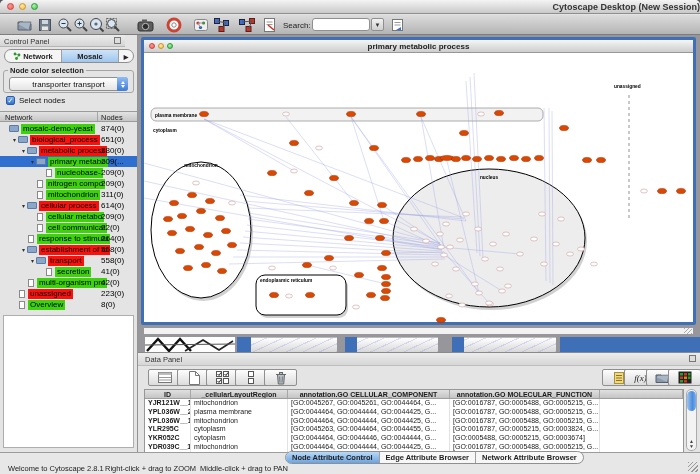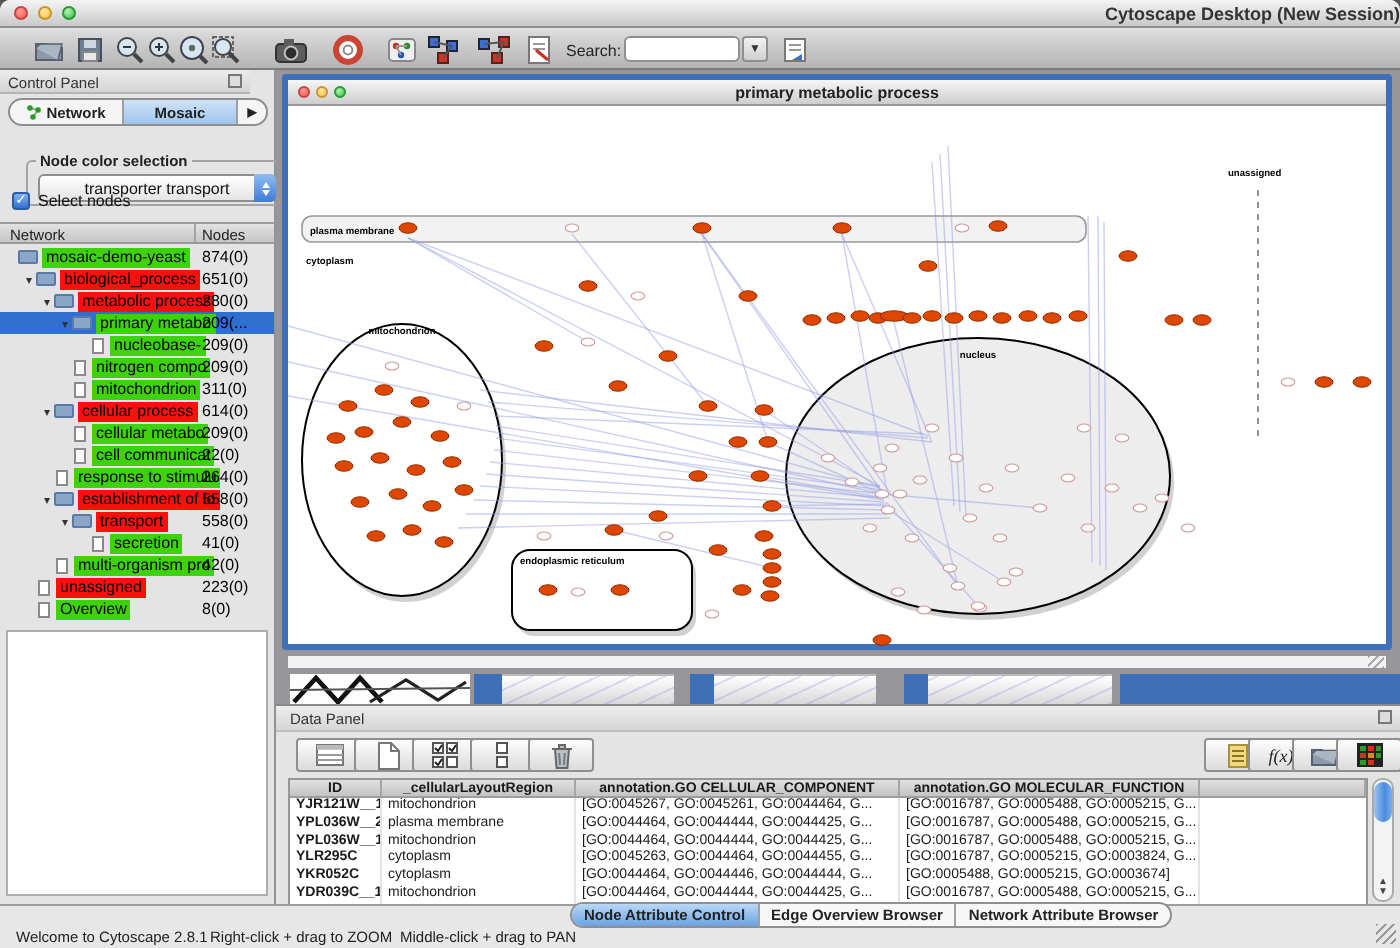--- a/index.html
+++ b/index.html
@@ -28,21 +28,21 @@
   
   .cpanel{left:0;top:35px;width:138px;height:417px;background:#e4e4e4;border-right:1px solid #939393;}
   .phead{left:0;top:0;width:125px;height:12px;background:linear-gradient(#ececec,#d5d5d5);border-bottom:1px solid #b5b5b5;}
   .phead .t{font-size:7.5px;color:#333;position:absolute;left:4px;top:2px;}
   .floatic{width:7px;height:7px;border:1px solid #777;background:#ddd;position:absolute;right:4px;top:2px;}
   .ptabs{left:4px;top:14px;width:130px;height:14px;border:1px solid #8f8f8f;border-radius:7px;background:#f5f5f5;display:flex;overflow:hidden;}
   .ptab{flex:1;display:flex;align-items:center;justify-content:center;font-size:7.5px;font-weight:bold;color:#222;border-right:1px solid #9f9f9f;gap:2px;}
   .ptab.on{background:linear-gradient(#cfe3f8,#9fc6ee);}
   .ptab.arrow{flex:0 0 14px;font-size:6px;border-right:none;}
   .netglyph{width:8px;height:8px;display:inline-block;}
-  fieldset.colorbox{position:absolute;left:3px;top:31px;width:131px;height:27px;border:1px solid #a5a5a5;border-radius:3px;margin:10px;padding:0;}
+  fieldset.colorbox{position:absolute;left:3px;top:31px;width:131px;height:27px;border:1px solid #a5a5a5;border-radius:3px;margin:0;padding:0;}
   fieldset.colorbox legend{font-size:7.5px;font-weight:bold;color:#222;margin-left:4px;padding:0 2px;}
   .combo{position:absolute;left:5px;top:2px;width:119px;height:14px;background:linear-gradient(#ffffff,#e4e4e4);border:1px solid #8f8f8f;border-radius:3px;font-size:8px;text-align:center;line-height:13px;color:#111;}
   .stepper{position:absolute;right:-1px;top:-1px;width:11px;height:14px;border-radius:0 3px 3px 0;background:linear-gradient(#8fbdf4,#3d7cd8);display:flex;flex-direction:column;align-items:center;justify-content:center;gap:1px;}
   .stepper i{display:block;width:0;height:0;border-left:2.5px solid transparent;border-right:2.5px solid transparent;}
   .stepper i.up{border-bottom:3px solid #fff;}
   .stepper i.dn{border-top:3px solid #fff;}
   .cbrow{left:6px;top:61px;display:flex;align-items:center;gap:4px;}
   .cbx{width:9px;height:9px;border-radius:2px;background:linear-gradient(#7fb2f0,#3570cf);border:1px solid #2d5ca8;color:#fff;font-size:7px;line-height:8px;text-align:center;}
   .cblbl{font-size:8px;color:#111;}
   .theader{left:0;top:76px;width:137px;height:11px;background:linear-gradient(#e2e2e2,#c6c6c6);border-top:1px solid #9b9b9b;border-bottom:1px solid #9b9b9b;font-size:7.5px;color:#222;}
@@ -696,21 +696,21 @@
         </div>
       </div>
     <div class="abs vscroll">
       <span class="vthumb"></span>
       <span class="varrows">▲<br>▼</span>
     </div>
   </div>
 
   <div class="abs seg" id="browser-tabs">
       <span class="segtab on">Node Attribute Control</span>
-      <span class="segtab">Edge Overview Browser</span>
+      <span class="segtab">Edge Attribute Browser</span>
       <span class="segtab">Network Attribute Browser</span>
     </div>
 
   <div class="abs statusbar">
     <span class="status" style="left:8px">Welcome to Cytoscape 2.8.1</span>
     <span class="status" style="left:105px">Right-click + drag to ZOOM</span>
     <span class="status" style="left:200px">Middle-click + drag to PAN</span>
     <span class="sgrip"></span>
   </div>
 </div>

